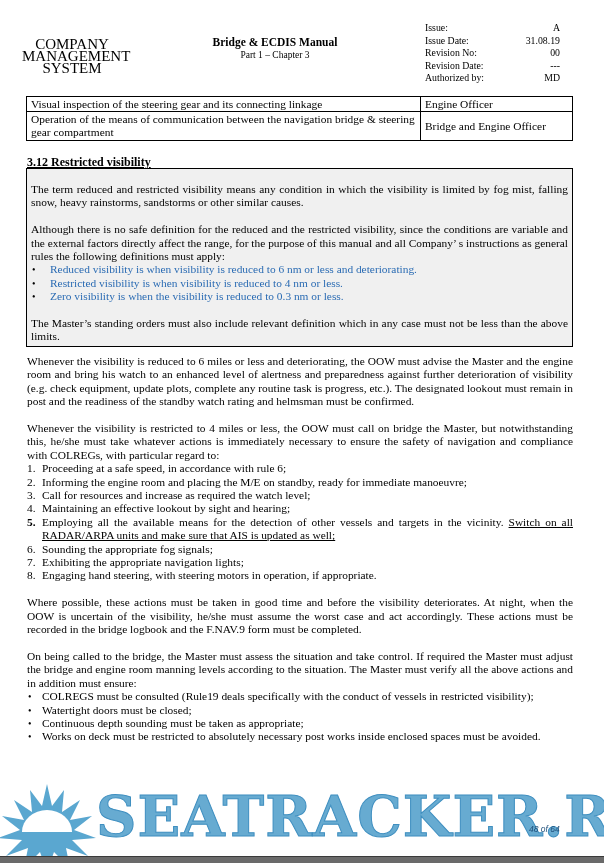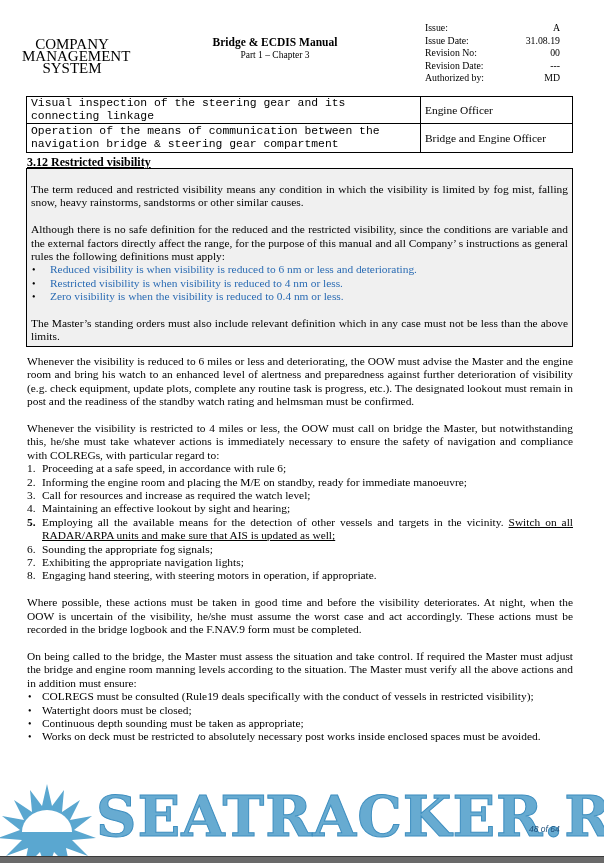--- a/index.html
+++ b/index.html
@@ -14,21 +14,21 @@
   .hdr-title { position: absolute; left: 150px; top: 36px; width: 250px; text-align: center; }
   .hdr-title .t1 { font-weight: bold; font-size: 12.5px; line-height: 14px; }
   .hdr-title .t2 { font-weight: bold; font-size: 11.5px; line-height: 13px; }
   .hdr-title .t3 { font-size: 9.5px; line-height: 12px; }
   .hdr-meta { position: absolute; left: 425px; top: 22px; width: 135px; font-size: 9.8px; }
   .meta-row { display: flex; justify-content: space-between; height: 12.5px; line-height: 12.5px; }
 
   
   .top-table { position: absolute; left: 26px; top: 96px; width: 547px; border-collapse: collapse; }
   .top-table td { border: 1px solid #000; padding: 0 4px; font-size: 11.4px; line-height: 13px; vertical-align: middle; }
-  .top-table td.c1 { width: 394px; font-family: Liberation Mono, monospace; }
+  .top-table td.c1 { width: 394px; }
 
   
   .sec-title { position: absolute; left: 27px; top: 156px; font-weight: bold; font-size: 12px; text-decoration: underline; }
 
   
   .defbox { position: absolute; left: 26px; top: 168px; width: 547px; height: 179px; background: #f0f0f0; border: 1px solid #000; padding: 14px 4px 0 4px; text-align: justify; }
   .defbox p { margin: 0; }
   .gap { height: 13.4px; }
   .blue-list { list-style: none; }
   .blue-list li { position: relative; padding-left: 19px; color: #2a6bb3; }
@@ -105,21 +105,21 @@
 
   <div class="sec-title">3.12 Restricted visibility</div>
 
   <div class="defbox">
     <p>The term reduced and restricted visibility means any condition in which the visibility is limited by fog mist, falling snow, heavy rainstorms, sandstorms or other similar causes.</p>
     <div class="gap"></div>
     <p>Although there is no safe definition for the reduced and the restricted visibility, since the conditions are variable and the external factors directly affect the range, for the purpose of this manual and all Company’ s instructions as general rules the following definitions must apply:</p>
     <ul class="blue-list">
       <li>Reduced visibility is when visibility is reduced to 6 nm or less and deteriorating.</li>
       <li>Restricted visibility is when visibility is reduced to 4 nm or less.</li>
-      <li>Zero visibility is when the visibility is reduced to 0.4 nm or less.</li>
+      <li>Zero visibility is when the visibility is reduced to 0.3 nm or less.</li>
     </ul>
     <div class="gap"></div>
     <p>The Master’s standing orders must also include relevant definition which in any case must not be less than the above limits.</p>
   </div>
 
   <div class="body">
     <p>Whenever the visibility is reduced to 6 miles or less and deteriorating, the OOW must advise the Master and the engine room and bring his watch to an enhanced level of alertness and preparedness against further deterioration of visibility (e.g. check equipment, update plots, complete any routine task is progress, etc.). The designated lookout must remain in post and the readiness of the standby watch rating and helmsman must be confirmed.</p>
     <div class="gap"></div>
     <p>Whenever the visibility is restricted to 4 miles or less, the OOW must call on bridge the Master, but notwithstanding this, he/she must take whatever actions is immediately necessary to ensure the safety of navigation and compliance with COLREGs, with particular regard to:</p>
     <ol class="num-list">

